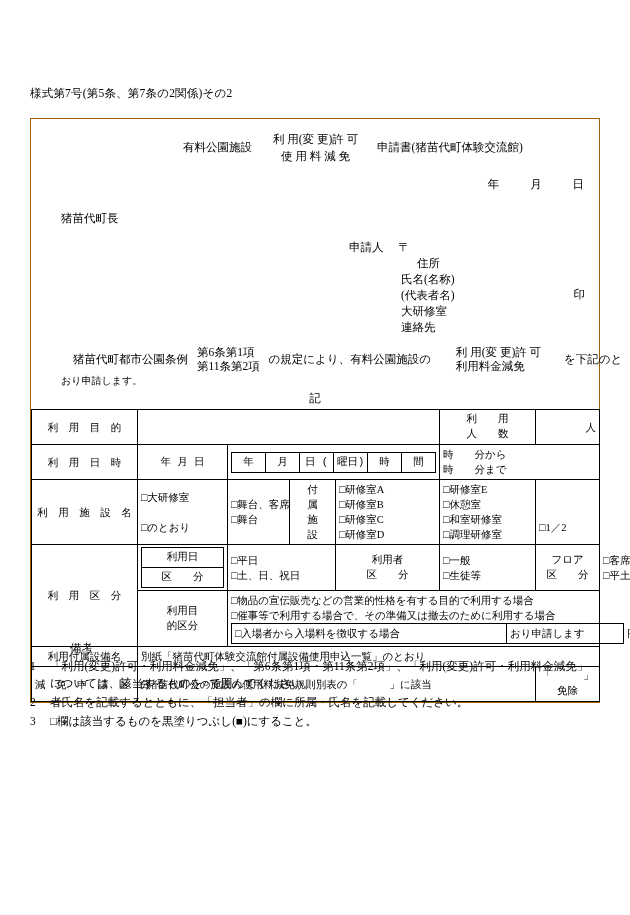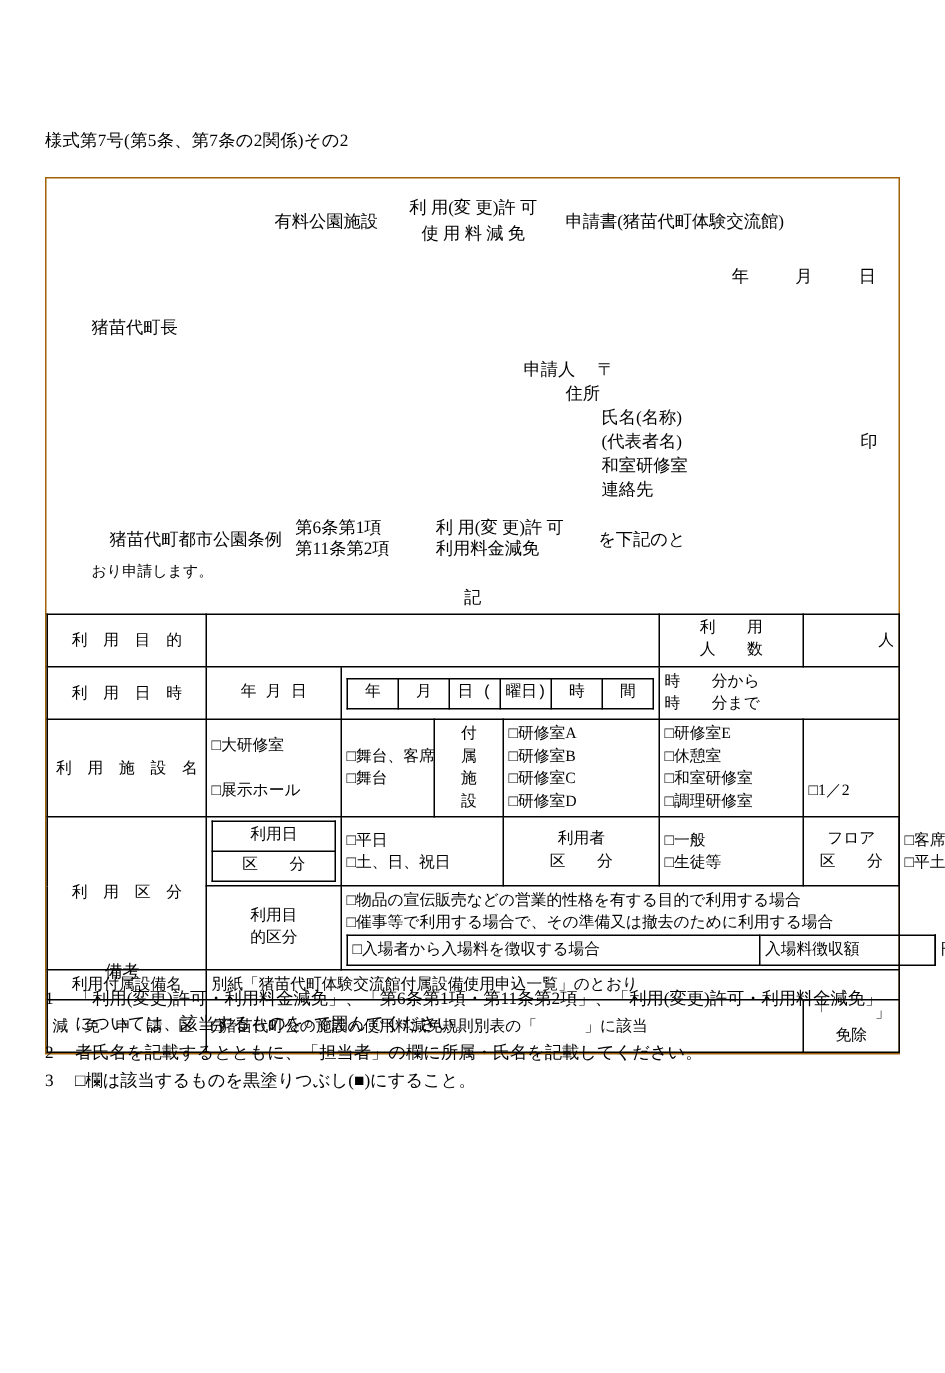--- a/index.html
+++ b/index.html
@@ -204,35 +204,36 @@
         <span>日</span>
       </div>
 
       <div class="addressee">猪苗代町長</div>
 
       <div class="applicant">
         <div class="row">
           <span class="lbl">申請人</span>
           <span style="margin-left:12px;">〒</span>
         </div>
-        <div class="row" style="margin-left:28px;">住所</div>
+        <div class="row" style="margin-left:68px;">住所</div>
         <div class="row" style="margin-left:52px;">氏名(名称)</div>
         <div class="row" style="margin-left:52px;">(代表者名)</div>
-        <div class="row" style="margin-left:52px;">和室研修室</div>
+        <div class="row" style="margin-left:52px;">大研修室</div>
         <div class="row" style="margin-left:52px;">連絡先</div>
       </div>
 
       <div class="seal">印</div>
 
       <div class="clause">
         <span class="mid">猪苗代町都市公園条例</span>
         <span class="stack">
           <div>第6条第1項</div>
           <div>第11条第2項</div>
         </span>
+        <span class="mid">の規定により、有料公園施設の</span>
         <span class="stack" style="margin-left:22px;">
           <div>利 用(変 更)許 可</div>
           <div>利用料金減免</div>
         </span>
         <span class="mid" style="margin-left:14px;">を下記のと</span>
       </div>
 
       <div class="clause2">おり申請します。</div>
 
       <div class="ki">記</div>
@@ -284,21 +285,21 @@
           <div>時　　分から</div>
           <div>時　　分まで</div>
         </td>
       </tr>
 
       <tr>
         <td class="lbl-cell">利　用　施　設　名</td>
         <td>
           <div class="cb">□大研修室</div>
           <div style="height:15px"></div>
-          <div class="cb">□展示ホール</div>
+          <div class="cb">□のとおり</div>
         </td>
         <td>
           <div class="cb">□舞台、客席</div>
           <div class="cb">□舞台</div>
         </td>
         <td class="vert-label">
           <div>付</div>
           <div>属</div>
           <div>施</div>
           <div>設</div>
@@ -363,21 +364,21 @@
           <div>利用目</div>
           <div>的区分</div>
         </td>
         <td colspan="6">
           <div class="cb">□物品の宣伝販売などの営業的性格を有する目的で利用する場合</div>
           <div class="cb">□催事等で利用する場合で、その準備又は撤去のために利用する場合</div>
           <table class="sub">
             <tbody>
                   <tr>
               <td style="width:268px" class="cb">□入場者から入場料を徴収する場合</td>
-              <td style="width:110px" class="cb">入場料徴収額</td>
+              <td style="width:110px" class="cb">おり申請します</td>
               <td class="right">
                 <span>円</span>
               </td>
             </tr>
           </tbody>
               </table>
         </td>
       </tr>
 
       <tr>

